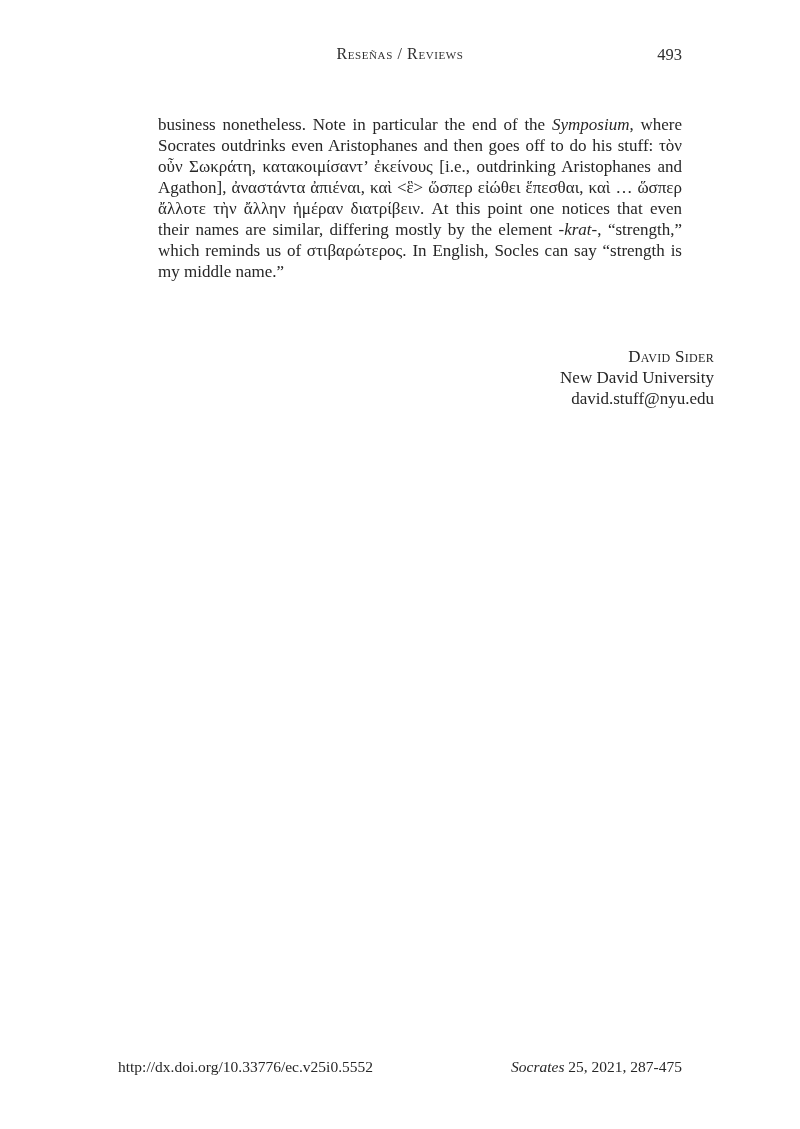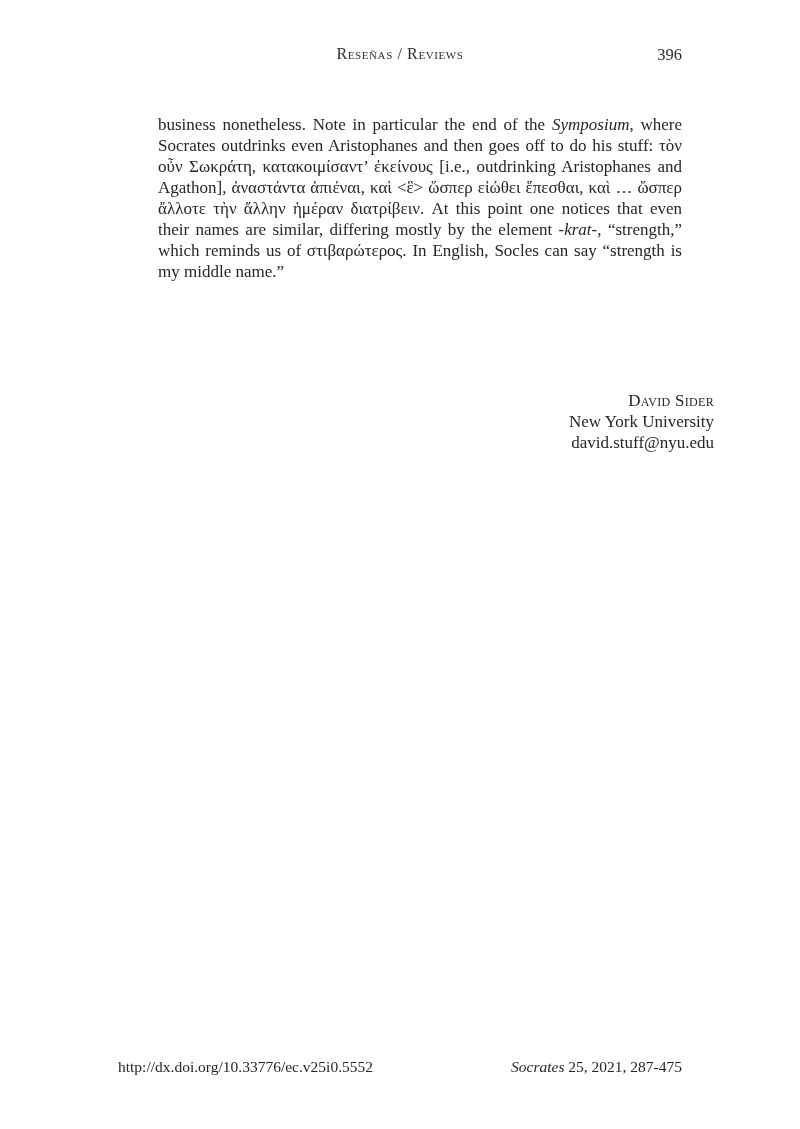--- a/index.html
+++ b/index.html
@@ -75,21 +75,20 @@
     position: absolute;
     top: 346px;
     right: 118px;
     text-align: right;
     font-size: 17px;
     line-height: 21px;
     color: #262626;
   }
   .sig-author {
     letter-spacing: 0.3px;
-    margin-top: 44px;
   }
 
   
   .page-footer {
     position: absolute;
     top: 1058px;
     left: 118px;
     width: 564px;
     display: flex;
     justify-content: space-between;
@@ -98,30 +97,30 @@
     color: #262626;
   }
 </style>
 </head>
 <body>
 
 <div class="page">
 
   <header class="running-head">
     <span class="running-title">Reseñas / Reviews</span>
-    <span class="page-number">396</span>
+    <span class="page-number">493</span>
   </header>
 
   <main class="text-block">
     <p class="para justified"><span>business nonetheless. Note in particular the end of the </span><span class="italic">Symposium</span><span>, where Socrates outdrinks even Aristophanes and then goes off to do his stuff: τὸν οὖν Σωκράτη, κατακοιμίσαντ’ ἐκείνους [i.e., outdrinking Aristophanes and Agathon], ἀναστάντα ἀπιέναι, καὶ &lt;ἓ&gt; ὥσπερ εἰώθει ἕπεσθαι, καὶ … ὥσπερ ἄλλοτε τὴν ἄλλην ἡμέραν διατρίβειν. At this point one notices that even their names are similar, differing mostly by the element </span><span class="italic">-krat-</span><span>, “strength,” which reminds us of στιβαρώτερος. In English, Socles can say “strength is my middle name.”</span></p>
   </main>
 
   <div class="signature">
     <div class="sig-author smallcaps">David Sider</div>
-    <div class="sig-affiliation">New York University</div>
+    <div class="sig-affiliation">New David University</div>
     <div class="sig-email">david.stuff@nyu.edu</div>
   </div>
 
   <footer class="page-footer">
     <span class="doi">http://dx.doi.org/10.33776/ec.v25i0.5552</span>
     <span class="journal-ref"><span class="italic">Socrates</span><span> 25, 2021, 287-475</span></span>
   </footer>
 
 </div>
 

